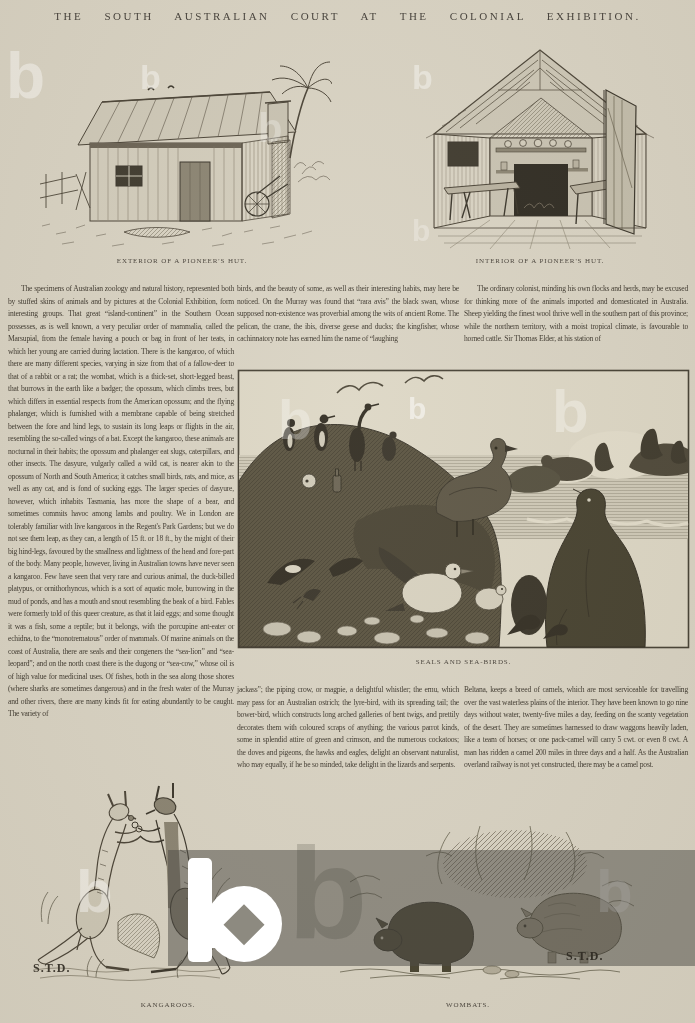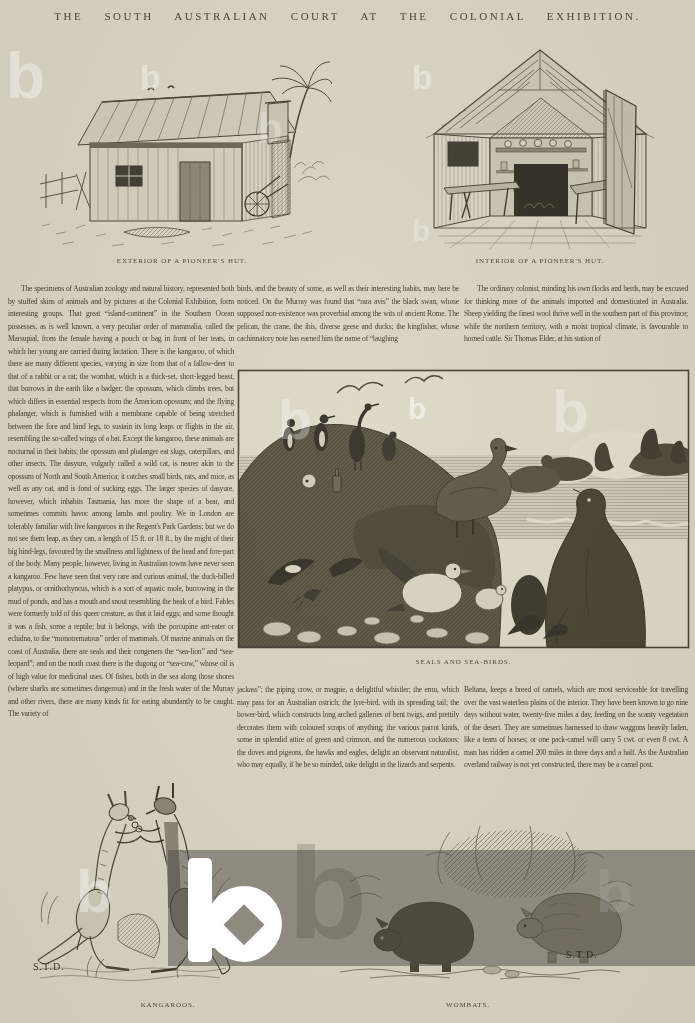--- a/index.html
+++ b/index.html
@@ -8,21 +8,21 @@
   .page::after{content:"";position:absolute;inset:0;pointer-events:none;
         background:radial-gradient(ellipse at 50% 40%, rgba(255,255,255,0.05), rgba(90,80,60,0.07));}
   .title{position:absolute;top:10px;left:0;width:100%;text-align:center;
         font-size:11px;letter-spacing:2.5px;word-spacing:16px;color:#45403a;}
   .caption{position:absolute;text-align:center;font-size:7px;letter-spacing:0.9px;color:#4a443c;}
   .colText{position:absolute;text-align:justify;font-size:7.6px;line-height:12.5px;
         letter-spacing:-0.2px;color:#3e382e;}
   .indent{text-indent:13px;}
   .fig{position:absolute;}
   .fig svg{display:block;}
-  .sig{position:absolute;font-size:10px;letter-spacing:1px;color:#3a352c;}
+  .sig{position:absolute;font-size:12px;letter-spacing:1px;color:#3a352c;font-weight:bold;}
   .wm{position:absolute;font-family:"Liberation Sans","DejaVu Sans",sans-serif;font-weight:bold;
         color:rgba(255,255,255,0.38);line-height:1;z-index:40;pointer-events:none;}
   .band{position:absolute;left:168px;top:850px;width:527px;height:116px;
         background:rgba(78,76,70,0.52);z-index:50;}
   .logoB{position:absolute;left:20px;top:8px;}
   .shadowB{position:absolute;left:120px;top:-22px;font-family:"Liberation Sans","DejaVu Sans",sans-serif;
         font-weight:bold;font-size:130px;line-height:1;color:rgba(55,53,47,0.20);}
   .brand{position:absolute;left:132px;top:22px;font-family:"Liberation Sans","DejaVu Sans",sans-serif;
         font-weight:bold;font-size:37px;line-height:37px;color:#ffffff;letter-spacing:-0.5px;}
   .sigOnBand{z-index:60;color:#332f27;}

